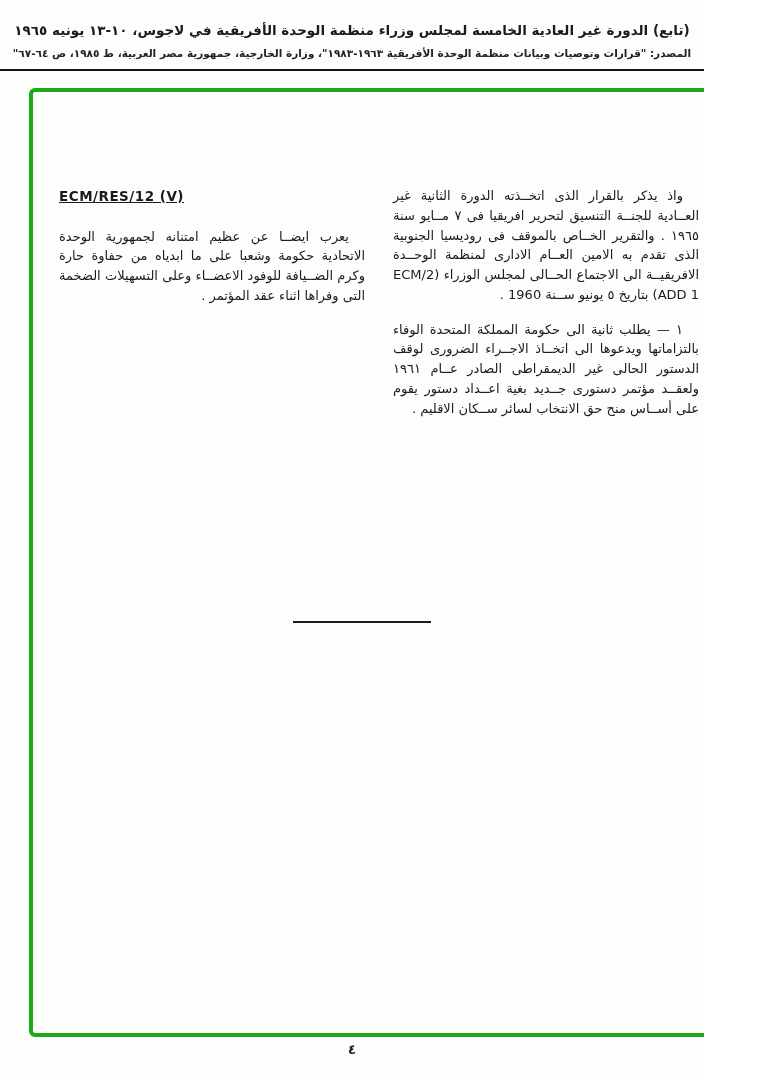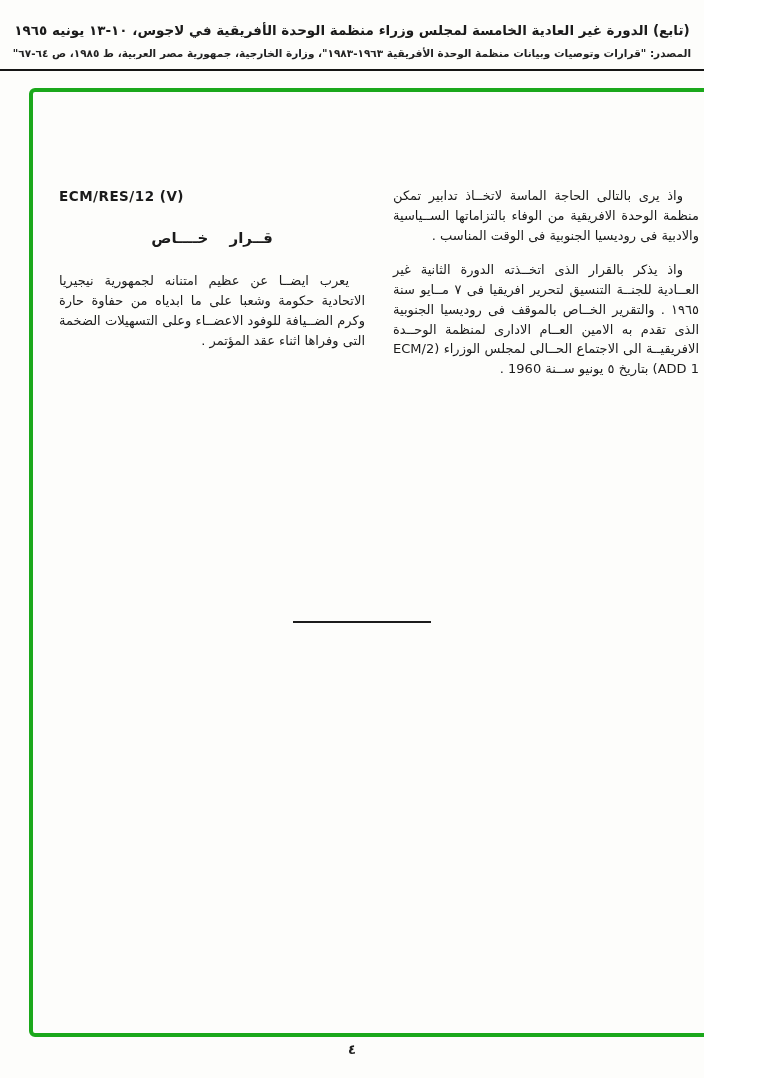--- a/index.html
+++ b/index.html
@@ -67,20 +67,21 @@
     margin: 0 0 15px 0;
     text-indent: 16px;
   }
   .doc-ref {
     direction: ltr;
     text-align: left;
     font-weight: bold;
     font-size: 13.5px;
     letter-spacing: 0.5px;
     margin-bottom: 20px;
+    text-decoration: underline;
   }
   .doc-title {
     text-align: center;
     font-weight: bold;
     font-size: 15px;
     word-spacing: 16px;
     margin-bottom: 22px;
   }
 
   
@@ -110,28 +111,27 @@
   <div class="header">
     <div class="header-line1">(تابع) الدورة غير العادية الخامسة لمجلس وزراء منظمة الوحدة الأفريقية في لاجوس، ١٠-١٣ يونيه ١٩٦٥</div>
     <div class="header-line2">المصدر: "قرارات وتوصيات وبيانات منظمة الوحدة الأفريقية ١٩٦٣-١٩٨٣"، وزارة الخارجية، جمهورية مصر العربية، ط ١٩٨٥، ص ٦٤-٦٧"</div>
     <div class="header-rule"></div>
   </div>
 
   <div class="frame">
     <div class="columns">
 
       <div class="col">
-        <p>واذ يرى بالتالى الحاجة الماسة لاتخــاذ تدابير تمكن منظمة الوحدة الافريقية من الوفاء بالتزاماتها الســياسية والادبية فى روديسيا الجنوبية فى الوقت المناسب .</p>
         <p>واذ يذكر بالقرار الذى اتخــذته الدورة الثانية غير العــادية للجنــة التنسيق لتحرير افريقيا فى ٧ مــايو سنة ١٩٦٥ . والتقرير الخــاص بالموقف فى روديسيا الجنوبية الذى تقدم به الامين العــام الادارى لمنظمة الوحــدة الافريقيــة الى الاجتماع الحــالى لمجلس الوزراء (ECM/2 ADD 1) بتاريخ ٥ يونيو ســنة 1960 .</p>
+        <p>١ — يطلب ثانية الى حكومة المملكة المتحدة الوفاء بالتزاماتها ويدعوها الى اتخــاذ الاجــراء الضرورى لوقف الدستور الحالى غير الديمقراطى الصادر عــام ١٩٦١ ولعقــد مؤتمر دستورى جــديد بغية اعــداد دستور يقوم على أســاس منح حق الانتخاب لسائر ســكان الاقليم .</p>
       </div>
 
       <div class="col">
         <div class="doc-ref">ECM/RES/12 (V)</div>
-        <div class="doc-title">قــرار خــــاص</div>
-        <p>يعرب ايضــا عن عظيم امتنانه لجمهورية نيجيريا الاتحادية حكومة وشعبا على ما ابدياه من حفاوة حارة وكرم الضــيافة للوفود الاعضــاء وعلى التسهيلات الضخمة التى وفراها اثناء عقد المؤتمر .</p>
+        <p>يعرب ايضــا عن عظيم امتنانه لجمهورية الوحدة الاتحادية حكومة وشعبا على ما ابدياه من حفاوة حارة وكرم الضــيافة للوفود الاعضــاء وعلى التسهيلات الضخمة التى وفراها اثناء عقد المؤتمر .</p>
       </div>
 
     </div>
   </div>
 
   <div class="separator"></div>
 
   <div class="page-number">٤</div>
 
 </div>

